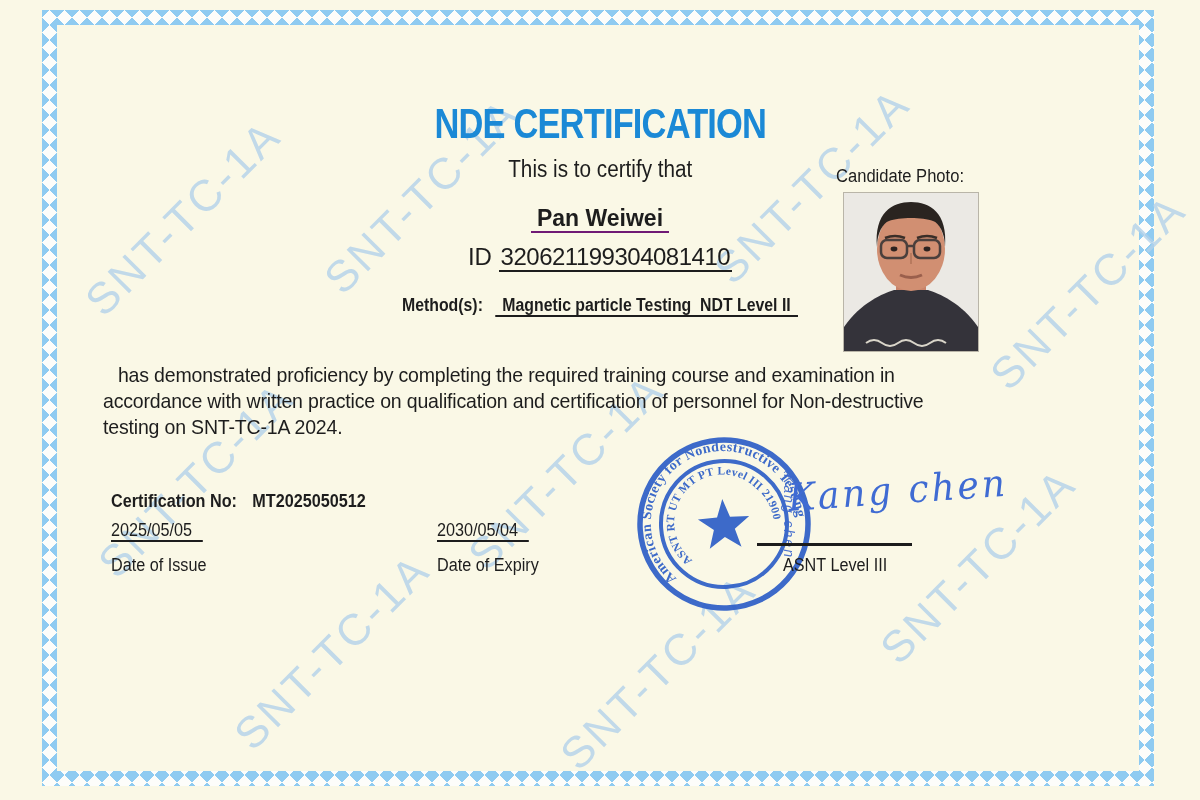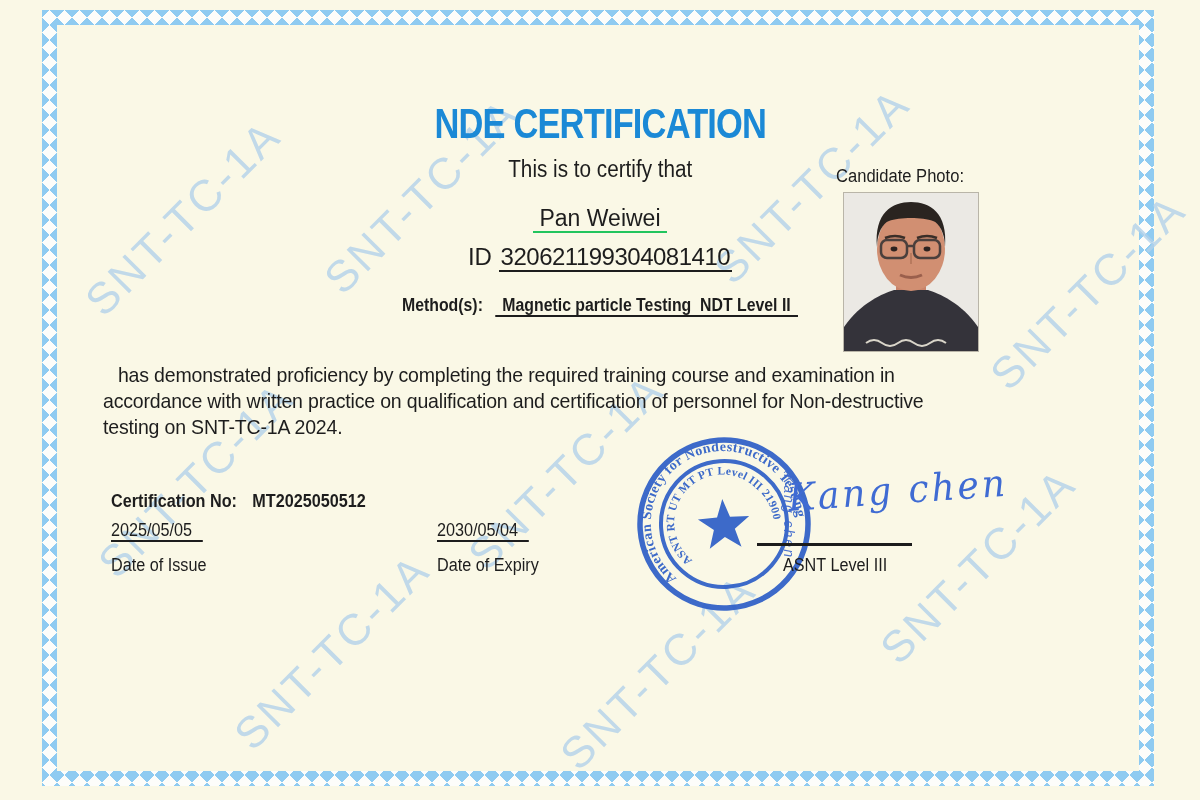--- a/index.html
+++ b/index.html
@@ -30,21 +30,21 @@
     font-size:44px; letter-spacing:3px; color:#b3d2ea; opacity:.8;
   }
   
   .content{position:absolute; inset:0; z-index:2;}
   .centered{left:0; width:100%; text-align:center;}
   .title{top:100px; font-size:42px; font-weight:700; color:#1b89d6;}
   .title > span{display:inline-block; transform:scaleX(.82); letter-spacing:-1px;}
   .certify{top:156px; font-size:23px;}
   .certify > span{display:inline-block; transform:scaleX(.9);}
   .name{top:205px; font-size:23px;}
-  .name > span{border-bottom:2px solid #22c55e; padding:0 6px;}
+  .name > span{border-bottom:2px solid #701a75; padding:0 6px;font-weight:bold;}
   .idline{top:243px; font-size:24px;}
   .idline .num{border-bottom:2.5px solid #1d1d1d; padding:0 2px; letter-spacing:-.5px;}
   .method{top:295px; font-size:18px; font-weight:700;}
   .method > span{display:inline-block; transform:scaleX(.88);}
   .method .val{border-bottom:2.5px solid #1d1d1d; padding:0 8px; white-space:pre; margin-left:14px;}
   .photo-label{left:836px; top:166px; font-size:18px; transform:scaleX(.92); transform-origin:left;}
   .photo{left:843px; top:192px; width:136px; height:160px; border:1px solid #b9b5a8; box-sizing:border-box; background:#ebe9e4;}
   .bodyline{left:103px; font-size:21px; white-space:nowrap; transform:scaleX(.93); transform-origin:left; letter-spacing:-.2px;}
   .b1{top:363px; padding-left:16px;} .b2{top:389px;} .b3{top:415px;}
   .certno{left:111px; top:491px; font-size:18px; font-weight:700; transform:scaleX(.9); transform-origin:left; white-space:nowrap;}

